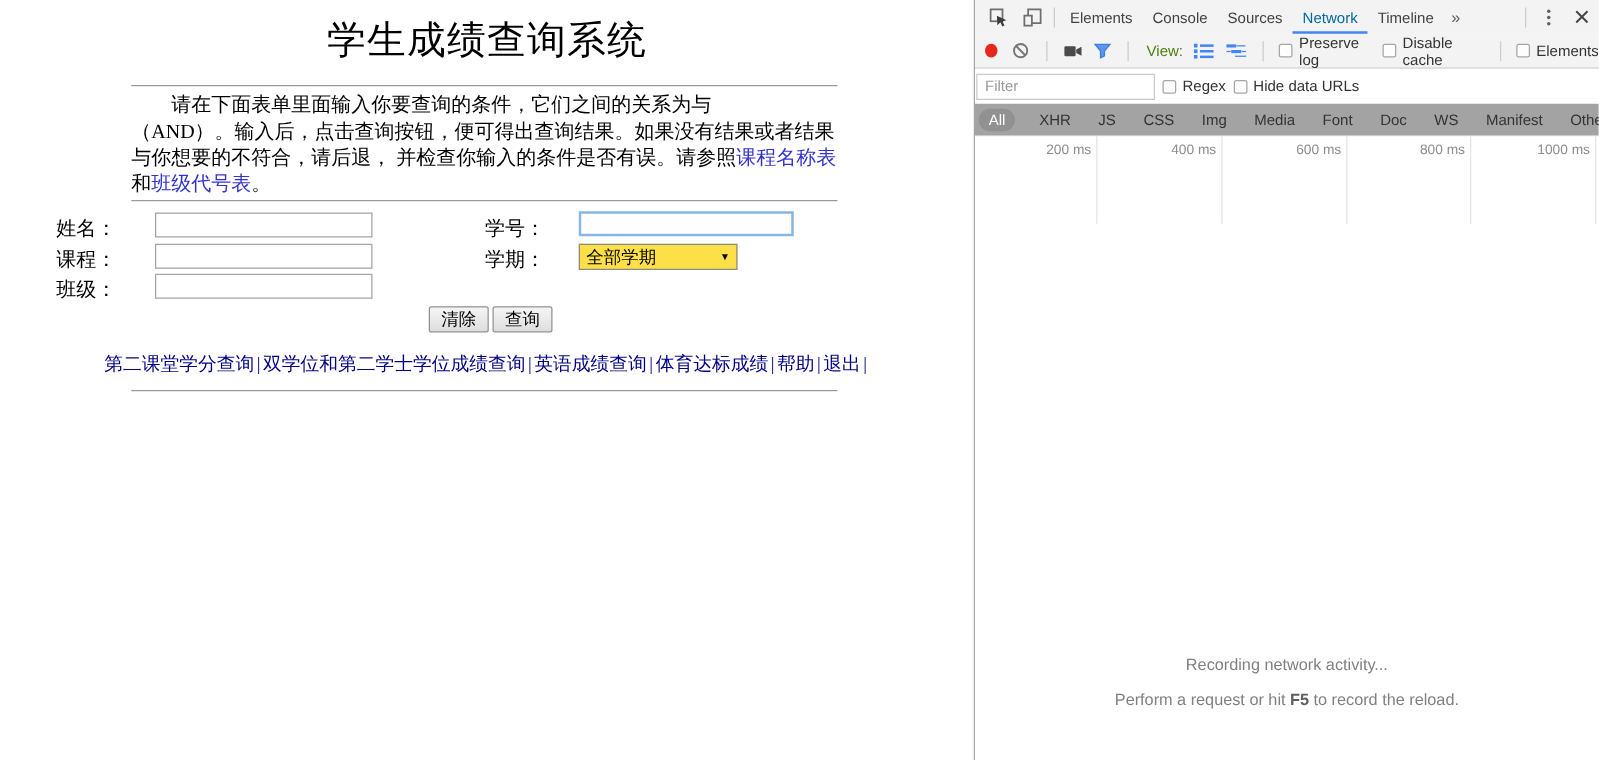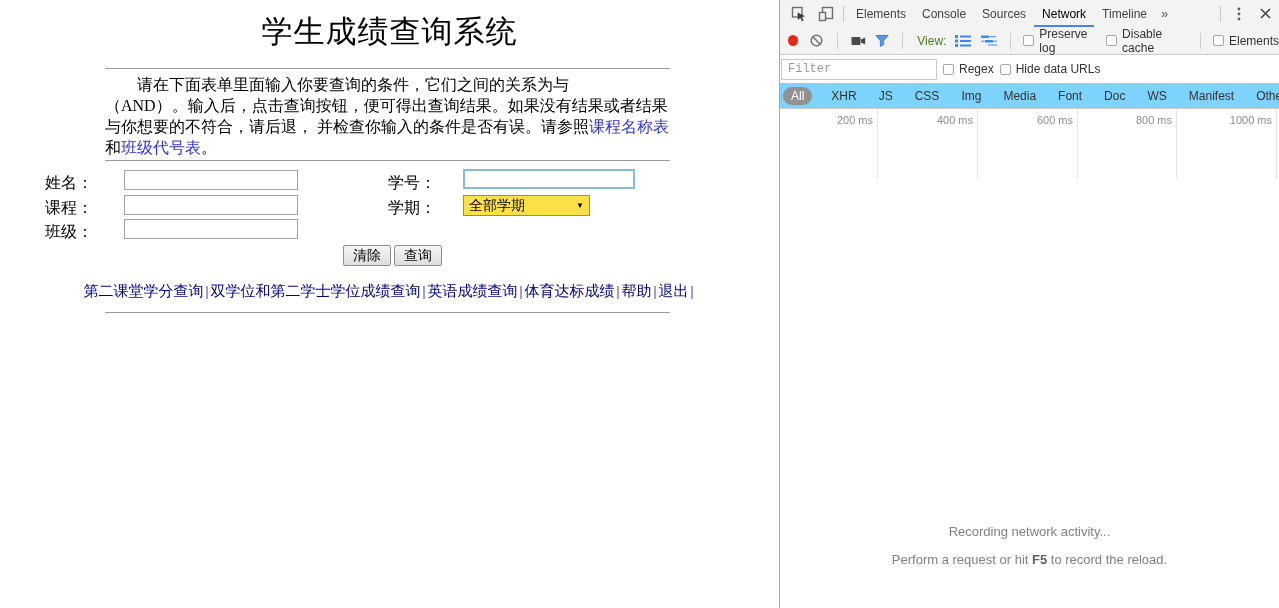--- a/index.html
+++ b/index.html
@@ -49,44 +49,44 @@
 
   
   .devtools {
     position: absolute; left: 779px; top: 0; width: 500px; height: 608px;
     border-left: 1px solid #a8a8a8; background: #fff; font-size: 12px; color: #333;
   }
   .dt-tabs { display: flex; align-items: center; height: 27px; background: #f3f3f3; padding-left: 5px; }
   .icon-btn { width: 27px; height: 27px; display: flex; align-items: center; justify-content: center; cursor: pointer; }
   .vdiv { width: 1px; height: 16px; background: #ccc; margin: 0 4px; flex: 0 0 auto; }
   .dt-tab { padding: 0 8px; height: 27px; line-height: 28px; color: #424242; cursor: pointer; }
-  .dt-tab.active { border-bottom: 2px solid #4285f4; color: #000000; text-align: right; }
+  .dt-tab.active { border-bottom: 2px solid #4285f4; color: #0369a1; text-align: right; }
   .more-tabs { padding: 0 6px; color: #5f5f5f; font-size: 13px; cursor: pointer; }
   .push { margin-left: auto; }
 
   .dt-controls {
     display: flex; align-items: center; height: 28px; background: #f3f3f3;
     border-bottom: 1px solid #ccc; padding-left: 8px; gap: 8px;
   }
   .rec-dot { width: 11px; height: 11px; border-radius: 50%; background: #e8271b; margin-right: 3px; cursor: pointer; }
   .view-label { color: #4d7c0f; margin-left: 2px; }
   .cb {
     width: 11px; height: 11px; border: 1px solid #a6a6a6; border-radius: 2px;
     background: #fdfdfd; display: inline-block; flex: 0 0 auto; cursor: pointer;
   }
   .cb-wrap { display: flex; align-items: center; gap: 5px; cursor: pointer; }
 
   .dt-filter-row { display: flex; align-items: center; height: 28px; background: #fff; padding-left: 1px; gap: 6px; }
   .filter-input {
-    width: 156px; height: 21px; border: 1px solid #c9c9c9; padding: 0 6px;
-    font-size: 12px; outline: none; font-family: Liberation Mono, monospace;
+    width: 143px; height: 21px; border: 1px solid #c9c9c9; padding: 0 6px;
+    font-size: 12px; outline: none; font-family: Liberation Sans, sans-serif;
   }
   .filter-input::placeholder { color: #9a9a9a; }
 
-  .dt-types { display: flex; align-items: center; height: 26px; background: #7dd3fc; border-bottom: 1px solid #ccc; padding-left: 3px; }
+  .dt-types { display: flex; align-items: center; height: 26px; background: #a3a3a3; border-bottom: 1px solid #ccc; padding-left: 3px; }
   .type-pill { padding: 2px 8px; border-radius: 10px; background: #919191; color: #fff; cursor: pointer; }
   .type-item { padding: 2px 0; margin: 0 11px; color: #333; cursor: pointer; }
   .type-div { width: 1px; height: 16px; background: #ddd; margin: 0 4px; }
 
   .dt-ruler { position: relative; height: 70px; background: #fff; }
   .ruler-cell {
     position: absolute; top: 0; height: 70px; border-right: 1px solid #e4e4e4;
     font-size: 11px; color: #8c8c8c; text-align: right; padding: 5px 4px 0 0;
   }
   .dt-empty { position: absolute; left: 0; width: 100%; text-align: center; color: #808080; font-size: 13px; }

